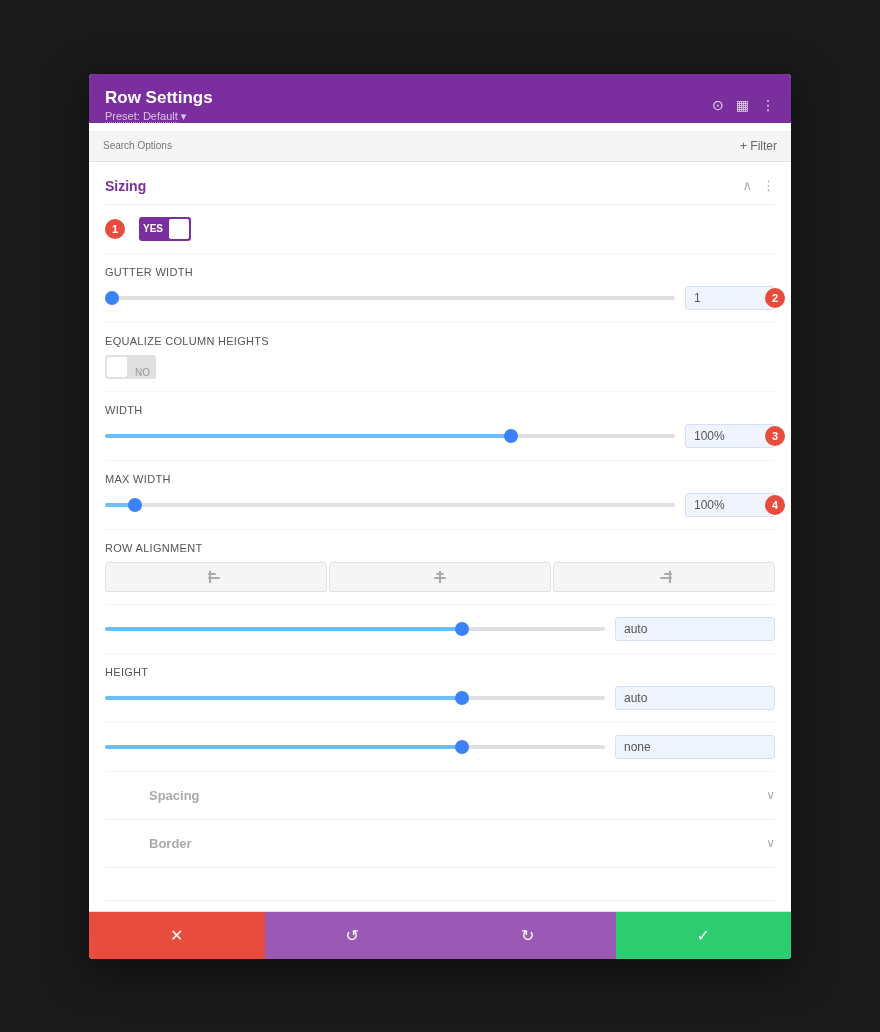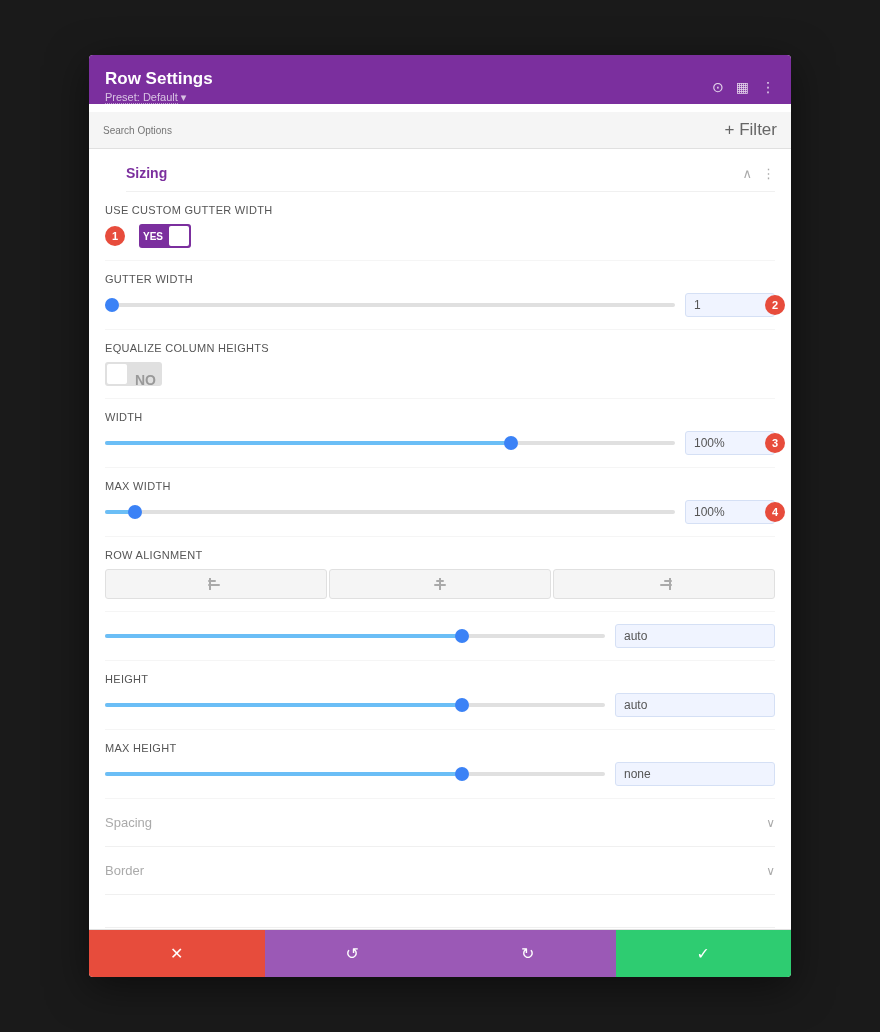--- a/index.html
+++ b/index.html
@@ -81,41 +81,40 @@
     }
     .search-input {
       background: transparent;
       border: none;
       outline: none;
       font-size: 10px;
       color: #999;
       flex: 1;
     }
     .filter-btn {
-      font-size: 17px;
+      font-size: 12px;
       color: #666;
       cursor: pointer;
       background: none;
       border: none;
     }
     
     .content {
       padding: 0 16px 10px;
       background: #fff;
       max-height: 780px;
       overflow-y: auto;
     }
     
     .section-header {
       display: flex;
       justify-content: space-between;
       align-items: center;
       padding: 16px 0 10px;
       border-bottom: 1px solid #f0f0f0;
-      margin-left: 21px;
     }
     .section-title {
       color: #7b2f9e;
       font-size: 14px;
       font-weight: 600;
     }
     .section-controls {
       display: flex;
       gap: 10px;
       align-items: center;
@@ -186,22 +185,22 @@
     }
     .toggle-no-knob {
       background: #fff;
       width: 20px;
       height: 20px;
       border-radius: 2px;
       margin: 2px;
     }
     .toggle-no-label {
       color: #999;
-      font-size: 14px;
-      font-weight: bold;
+      font-size: 10px;
+      font-weight: normal;
       padding: 0 6px;
       margin-top: 12px;
     }
     
     .slider-row {
       display: flex;
       align-items: center;
       gap: 10px;
     }
     .slider-container {
@@ -283,21 +282,22 @@
       display: flex;
       justify-content: space-between;
       align-items: center;
       padding: 16px 0;
       border-bottom: 1px solid #f0f0f0;
       cursor: pointer;
     }
     .collapsed-title {
       color: #aaa;
       font-size: 13px;
-      font-weight: 400;
+      font-weight: 700;
+      margin-left: 44px;
     }
     .collapsed-icon {
       color: #aaa;
       font-size: 12px;
     }
     
     .modal-footer {
       display: flex;
       border-top: 1px solid #e0e0e0;
     }
@@ -351,21 +351,20 @@
 
     <div class="section-header">
       <span class="section-title">Sizing</span>
       <div class="section-controls">
         <span>∧</span>
         <span>⋮</span>
       </div>
     </div>
 
     <div class="form-group">
-      <div class="form-label">Use Custom Gutter Width</div>
       <div class="toggle-row">
         <div class="badge-number">1</div>
         <div class="toggle-yes">
           <span class="toggle-yes-label">YES</span>
           <div class="toggle-yes-knob"></div>
         </div>
       </div>
     </div>
 
     <div class="form-group">
@@ -462,21 +461,20 @@
       <div class="slider-row">
         <div class="slider-container">
           <div class="slider-track-fill" style="width:72%"></div>
           <div class="slider-thumb" style="left:70%"></div>
         </div>
         <div class="slider-value" style="width:160px; background:#f0f4ff; border:1px solid #d5e0f5; border-radius:3px; padding:4px 8px; font-size:12px;">auto</div>
       </div>
     </div>
 
     <div class="form-group">
-      <div class="form-label">Max Height</div>
       <div class="slider-row">
         <div class="slider-container">
           <div class="slider-track-fill" style="width:72%"></div>
           <div class="slider-thumb" style="left:70%"></div>
         </div>
         <div class="slider-value" style="width:160px; background:#f0f4ff; border:1px solid #d5e0f5; border-radius:3px; padding:4px 8px; font-size:12px;">none</div>
       </div>
     </div>
 
     <div class="collapsed-section">

